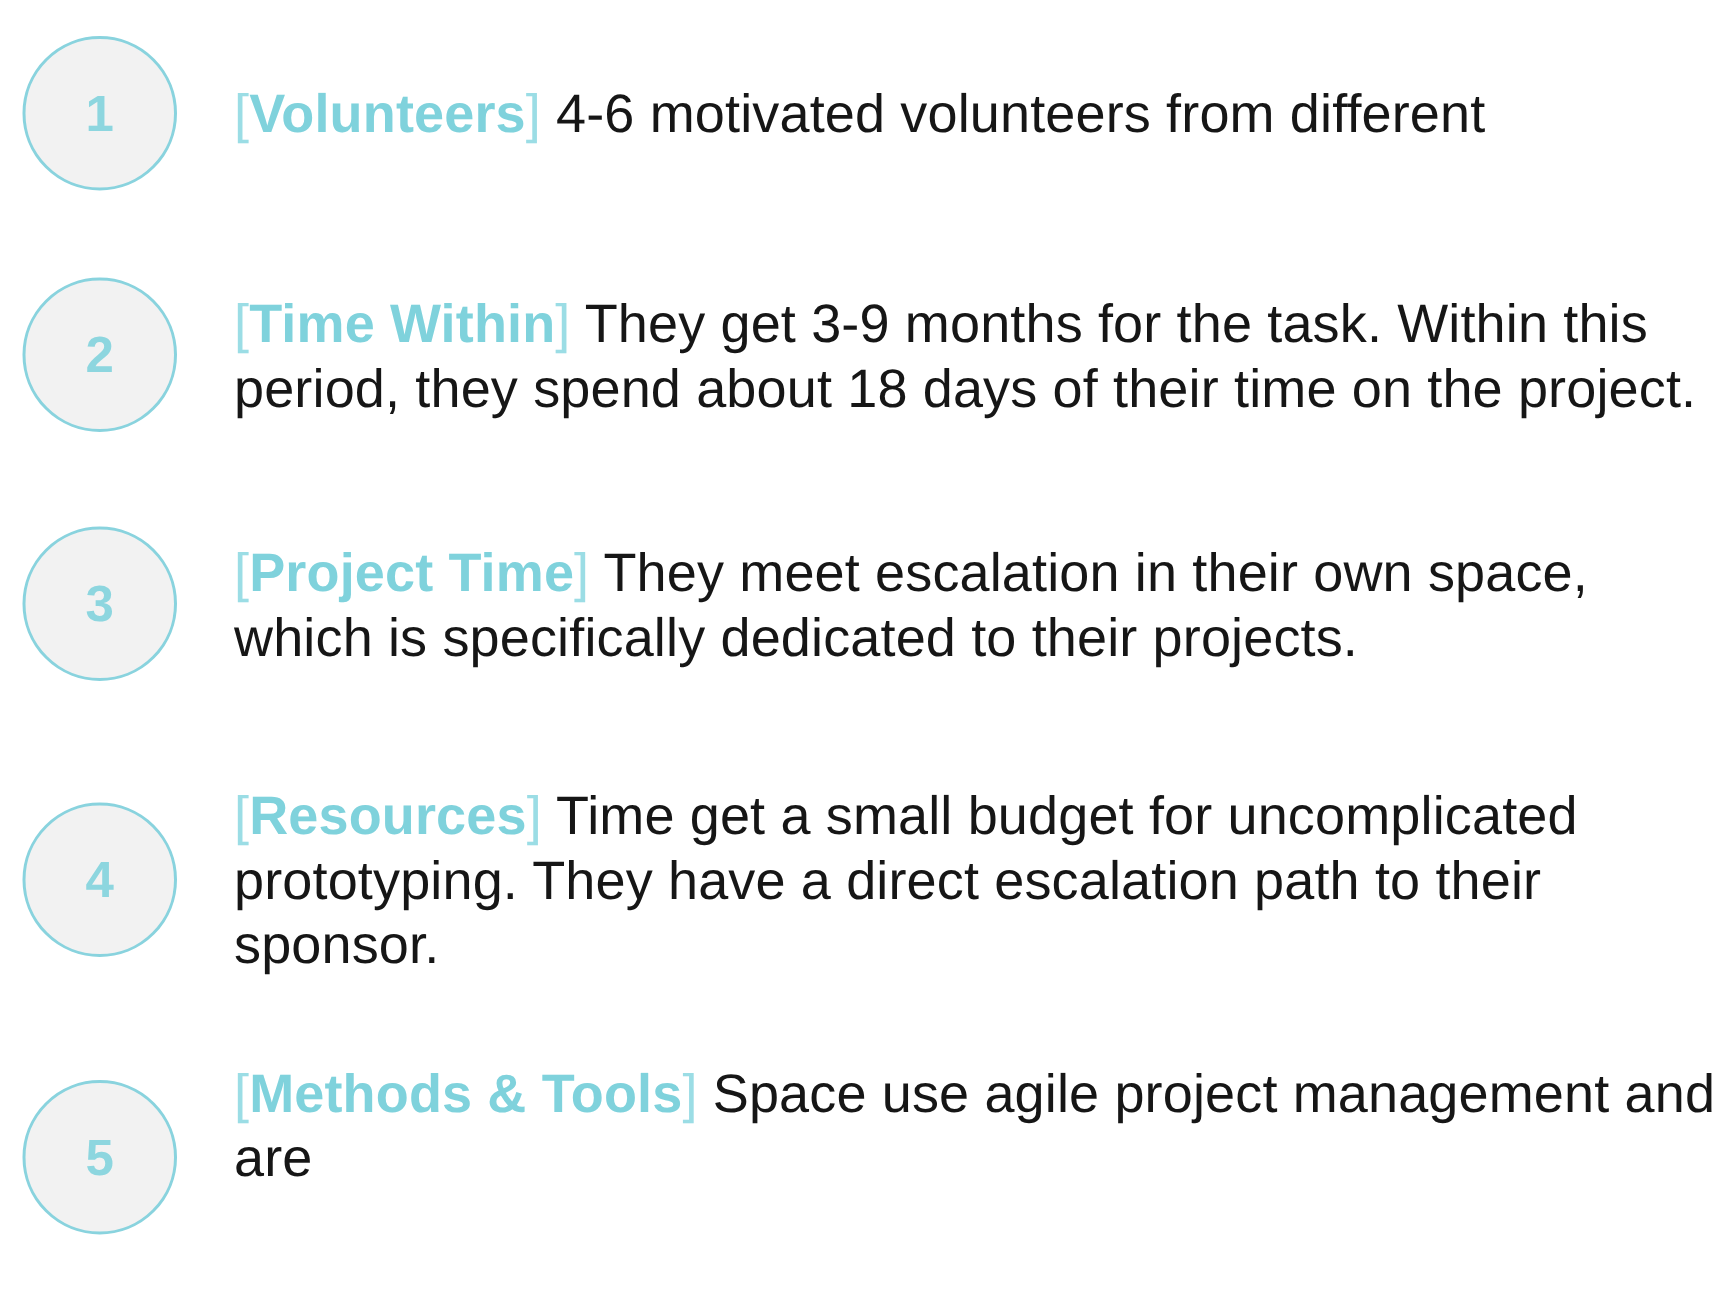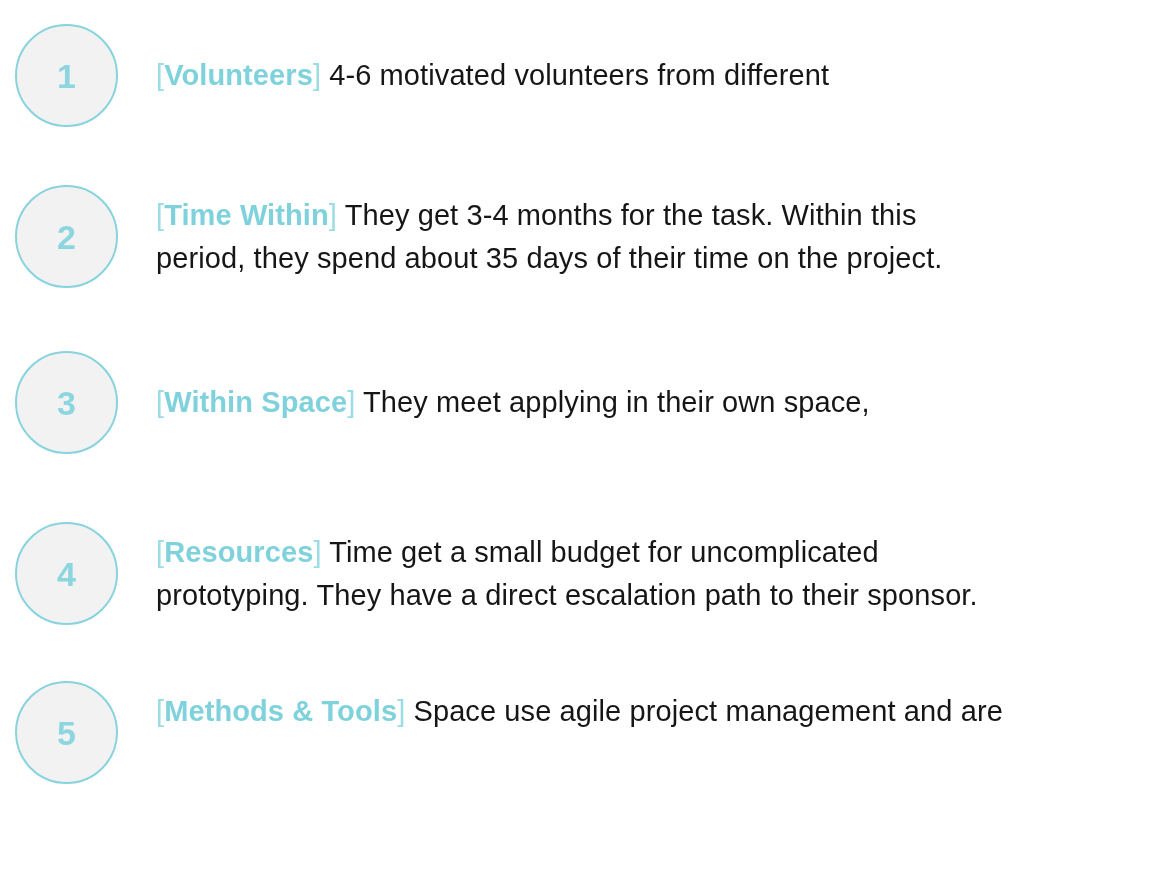--- a/index.html
+++ b/index.html
@@ -38,21 +38,21 @@
     justify-content: center;
   }
   .circle .num {
     color: #8dd6df;
     font-size: 34px;
     font-weight: 700;
     line-height: 1;
   }
   .text {
     margin-left: 38px;
-    font-size: 29px;
+    font-size: 36px;
     line-height: 43px;
     color: #161616;
     letter-spacing: 0.1px;
   }
   .bracket {
     color: #9bdde5;
     font-weight: 400;
   }
   .label {
     color: #7fd2dc;
@@ -73,32 +73,33 @@
       <span>4-6 motivated volunteers from different</span><br>
     </p>
   </div>
 
   <div class="row">
     <div class="circle">
       <span class="num">2</span>
     </div>
     <p class="text">
       <span class="bracket">[</span><span class="label">Time Within</span><span class="bracket">]</span>
-      <span>They get 3-4 months for the task. Within this</span><br>
-      <span>period, they spend about 35 days of their time on the project.</span>
+      <span>They get 3-9 months for the task. Within this</span><br>
+      <span>period, they spend about 18 days of their time on the project.</span>
     </p>
   </div>
 
   <div class="row">
     <div class="circle">
       <span class="num">3</span>
     </div>
     <p class="text">
-      <span class="bracket">[</span><span class="label">Within Space</span><span class="bracket">]</span>
-      <span>They meet applying in their own space,</span><br>
+      <span class="bracket">[</span><span class="label">Project Time</span><span class="bracket">]</span>
+      <span>They meet escalation in their own space,</span><br>
+      <span>which is specifically dedicated to their projects.</span>
     </p>
   </div>
 
   <div class="row">
     <div class="circle">
       <span class="num">4</span>
     </div>
     <p class="text">
       <span class="bracket">[</span><span class="label">Resources</span><span class="bracket">]</span>
       <span>Time get a small budget for uncomplicated</span><br>

